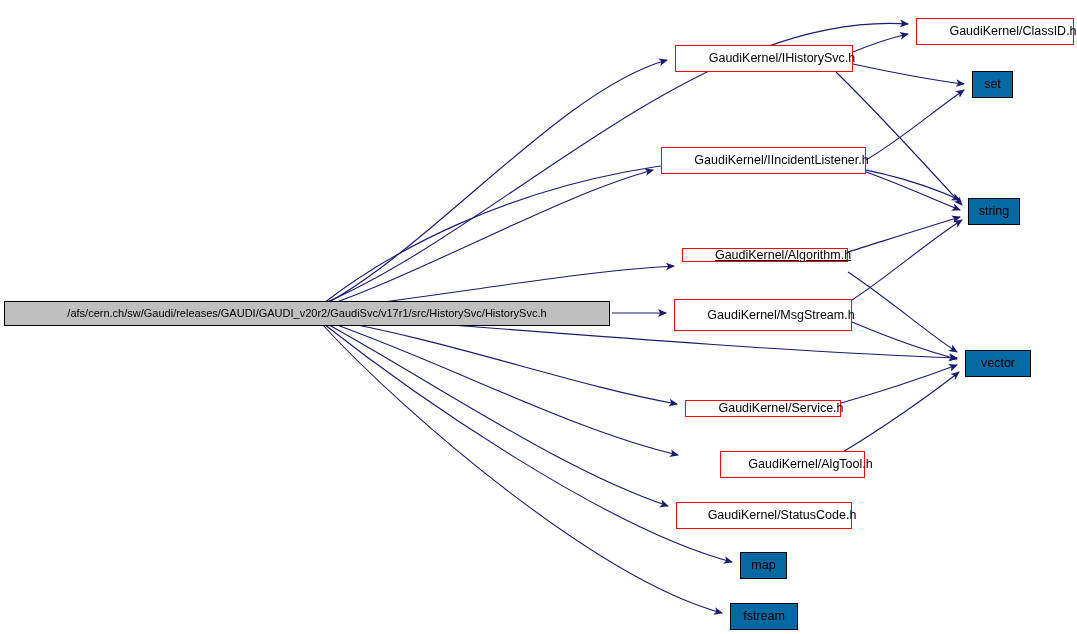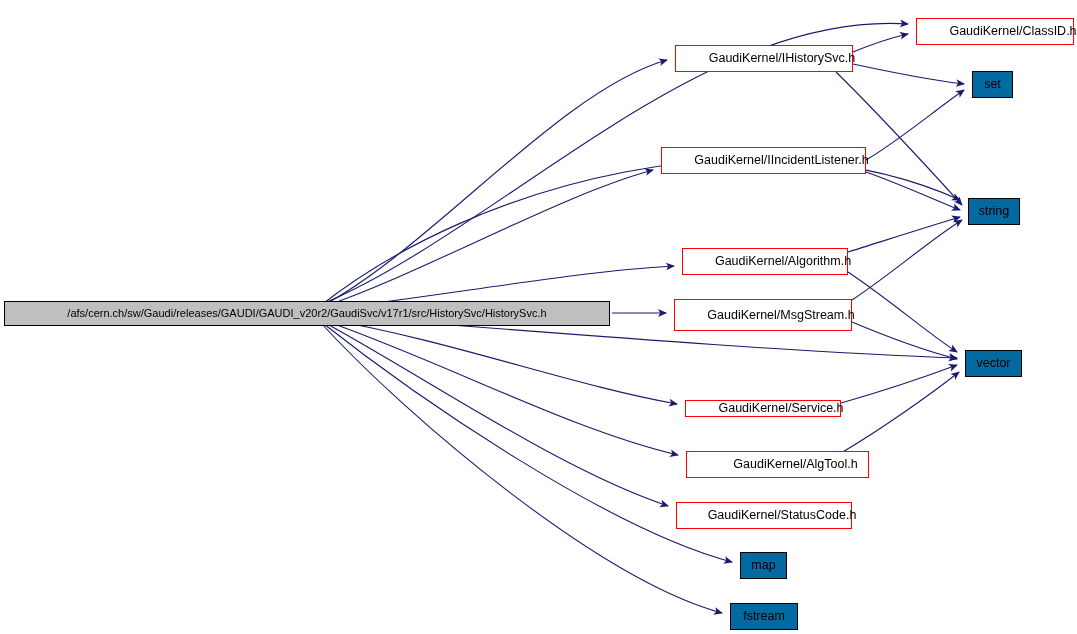--- a/index.html
+++ b/index.html
@@ -105,33 +105,33 @@
       </div>
       <div class="graph-node stl" style="left: 972px; top: 71px; width: 41px; height: 27px; border-color: rgb(0, 0, 0);">
         <span class="node-label">set</span>
       </div>
       <div class="graph-node gaudi" style="left: 661px; top: 147px; width: 205px; height: 27px; border-color: rgb(255, 0, 0);">
         <span class="node-label">GaudiKernel/IIncidentListener.h</span>
       </div>
       <div class="graph-node stl" style="left: 968px; top: 198px; width: 52px; height: 27px; border-color: rgb(0, 0, 0);">
         <span class="node-label">string</span>
       </div>
-      <div class="graph-node gaudi" style="left: 682px; top: 248px; width: 166px; height: 27px; border-color: rgb(255, 0, 0);">
+      <div class="graph-node gaudi" style="left: 682px; top: 248px; width: 166px; height: 14px; border-color: rgb(255, 0, 0); text-decoration: underline;">
         <span class="node-label">GaudiKernel/Algorithm.h</span>
       </div>
       <div class="graph-node gaudi" style="left: 674px; top: 299px; width: 178px; height: 32px; border-color: rgb(255, 0, 0); text-align: center;">
         <span class="node-label">GaudiKernel/MsgStream.h</span>
       </div>
-      <div class="graph-node stl" style="left: 965px; top: 350px; width: 57px; height: 27px; border-color: rgb(0, 0, 0);">
+      <div class="graph-node stl" style="left: 965px; top: 350px; width: 66px; height: 27px; border-color: rgb(0, 0, 0);">
         <span class="node-label">vector</span>
       </div>
       <div class="graph-node gaudi" style="left: 685px; top: 400px; width: 156px; height: 17px; border-color: rgb(255, 0, 0);">
         <span class="node-label">GaudiKernel/Service.h</span>
       </div>
-      <div class="graph-node gaudi" style="left: 686px; top: 451px; width: 183px; height: 27px; border-color: rgb(255, 0, 0);">
+      <div class="graph-node gaudi" style="left: 720px; top: 451px; width: 145px; height: 27px; border-color: rgb(255, 0, 0);">
         <span class="node-label">GaudiKernel/AlgTool.h</span>
       </div>
       <div class="graph-node gaudi" style="left: 676px; top: 502px; width: 176px; height: 27px; border-color: rgb(255, 0, 0);">
         <span class="node-label">GaudiKernel/StatusCode.h</span>
       </div>
       <div class="graph-node stl" style="left: 740px; top: 552px; width: 47px; height: 27px; border-color: rgb(0, 0, 0);">
         <span class="node-label">map</span>
       </div>
       <div class="graph-node stl" style="left: 730px; top: 603px; width: 68px; height: 27px; border-color: rgb(0, 0, 0);">
         <span class="node-label">fstream</span>

